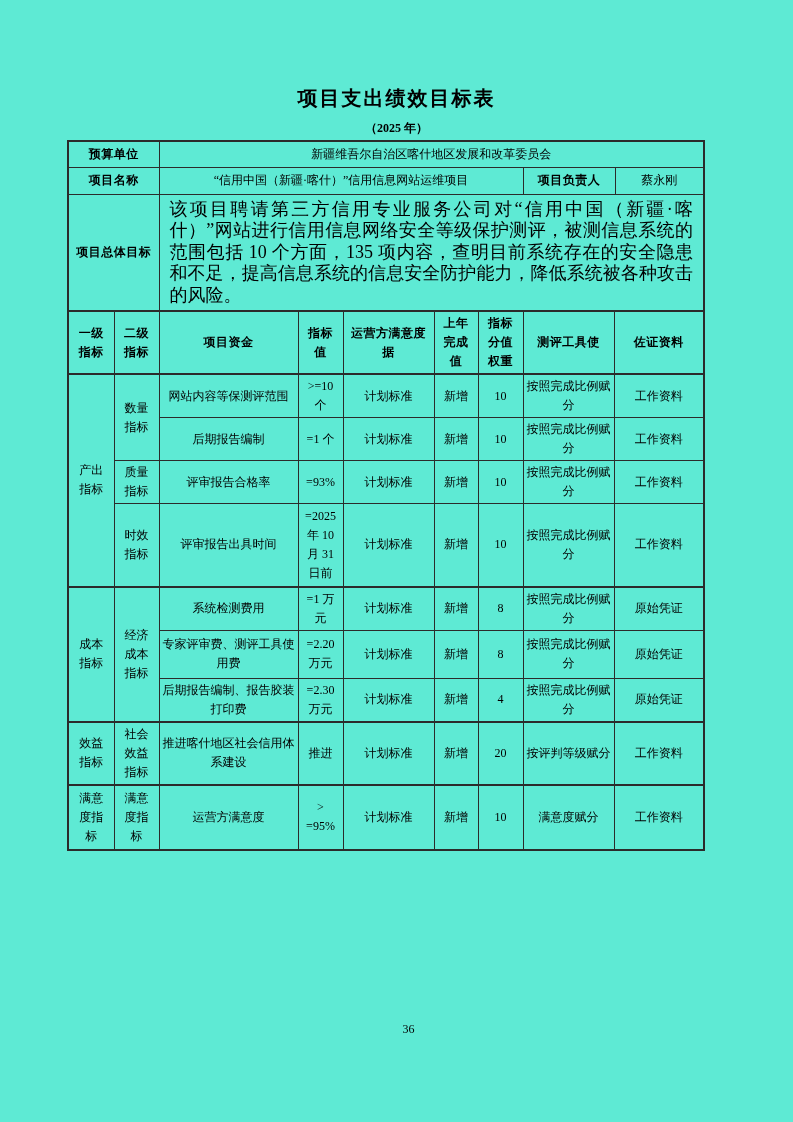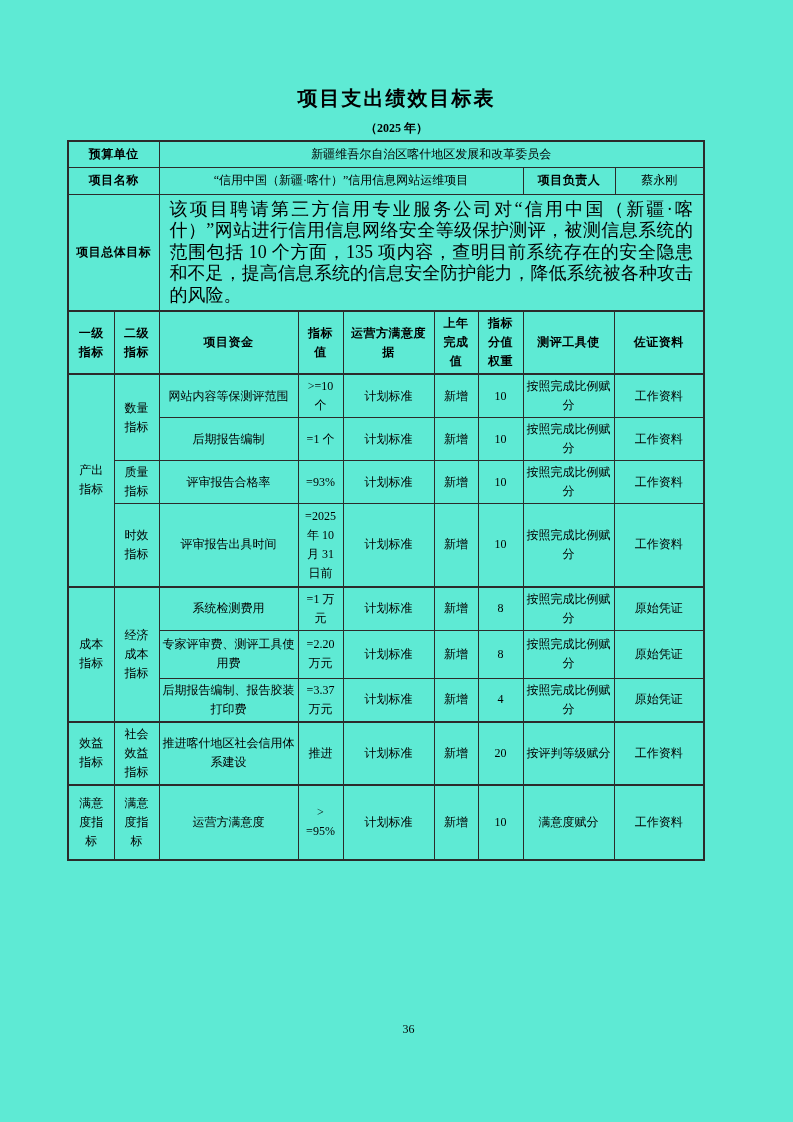--- a/index.html
+++ b/index.html
@@ -213,21 +213,21 @@
       <td>计划标准</td>
       <td>新增</td>
       <td>8</td>
       <td>按照完成比例赋
 分</td>
       <td>原始凭证</td>
     </tr>
     <tr style="height:40px">
       <td>后期报告编制、报告胶装
 打印费</td>
-      <td>=3.37
+      <td>=2.30
 万元</td>
       <td>计划标准</td>
       <td>新增</td>
       <td>4</td>
       <td>按照完成比例赋
 分</td>
       <td>原始凭证</td>
     </tr>
 
     <tr class="sec" style="height:60px">
@@ -239,21 +239,21 @@
       <td>推进喀什地区社会信用体
 系建设</td>
       <td>推进</td>
       <td>计划标准</td>
       <td>新增</td>
       <td>20</td>
       <td>按评判等级赋分</td>
       <td>工作资料</td>
     </tr>
 
-    <tr class="sec" style="height:75px">
+    <tr class="sec" style="height:65px">
       <td>满意
 度指
 标</td>
       <td>满意
 度指
 标</td>
       <td>运营方满意度</td>
       <td>&gt;
 =95%</td>
       <td>计划标准</td>

